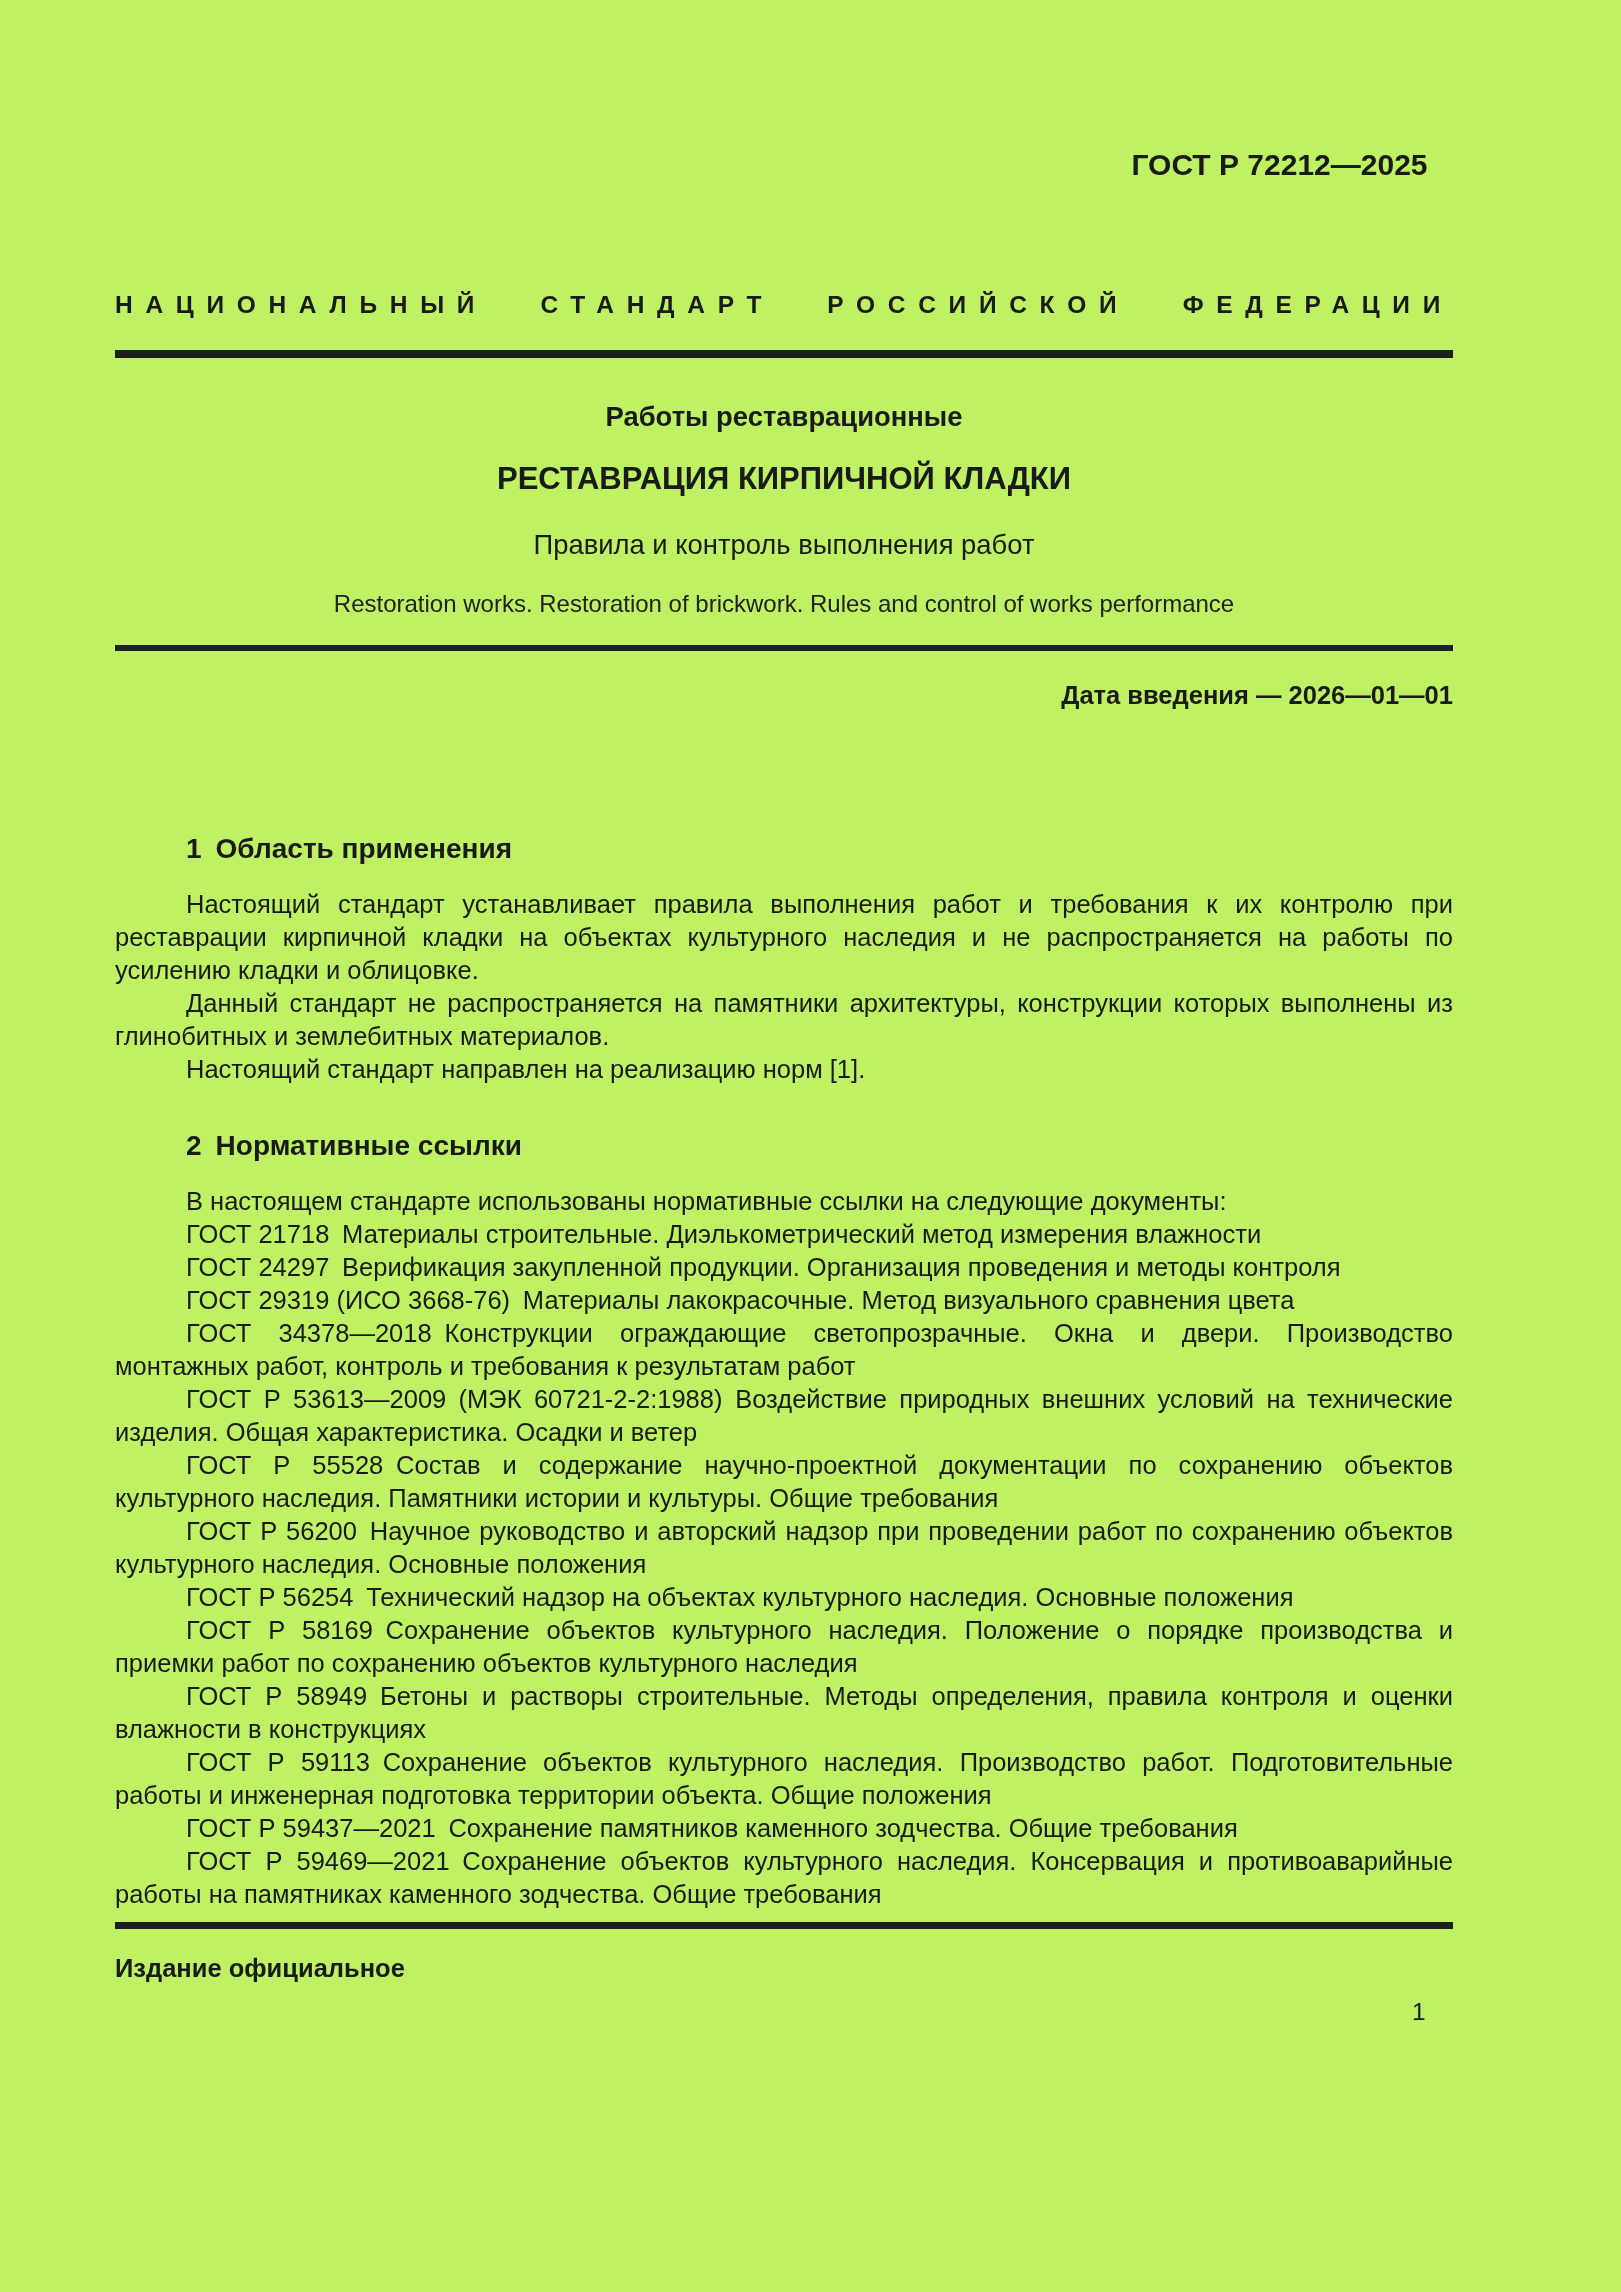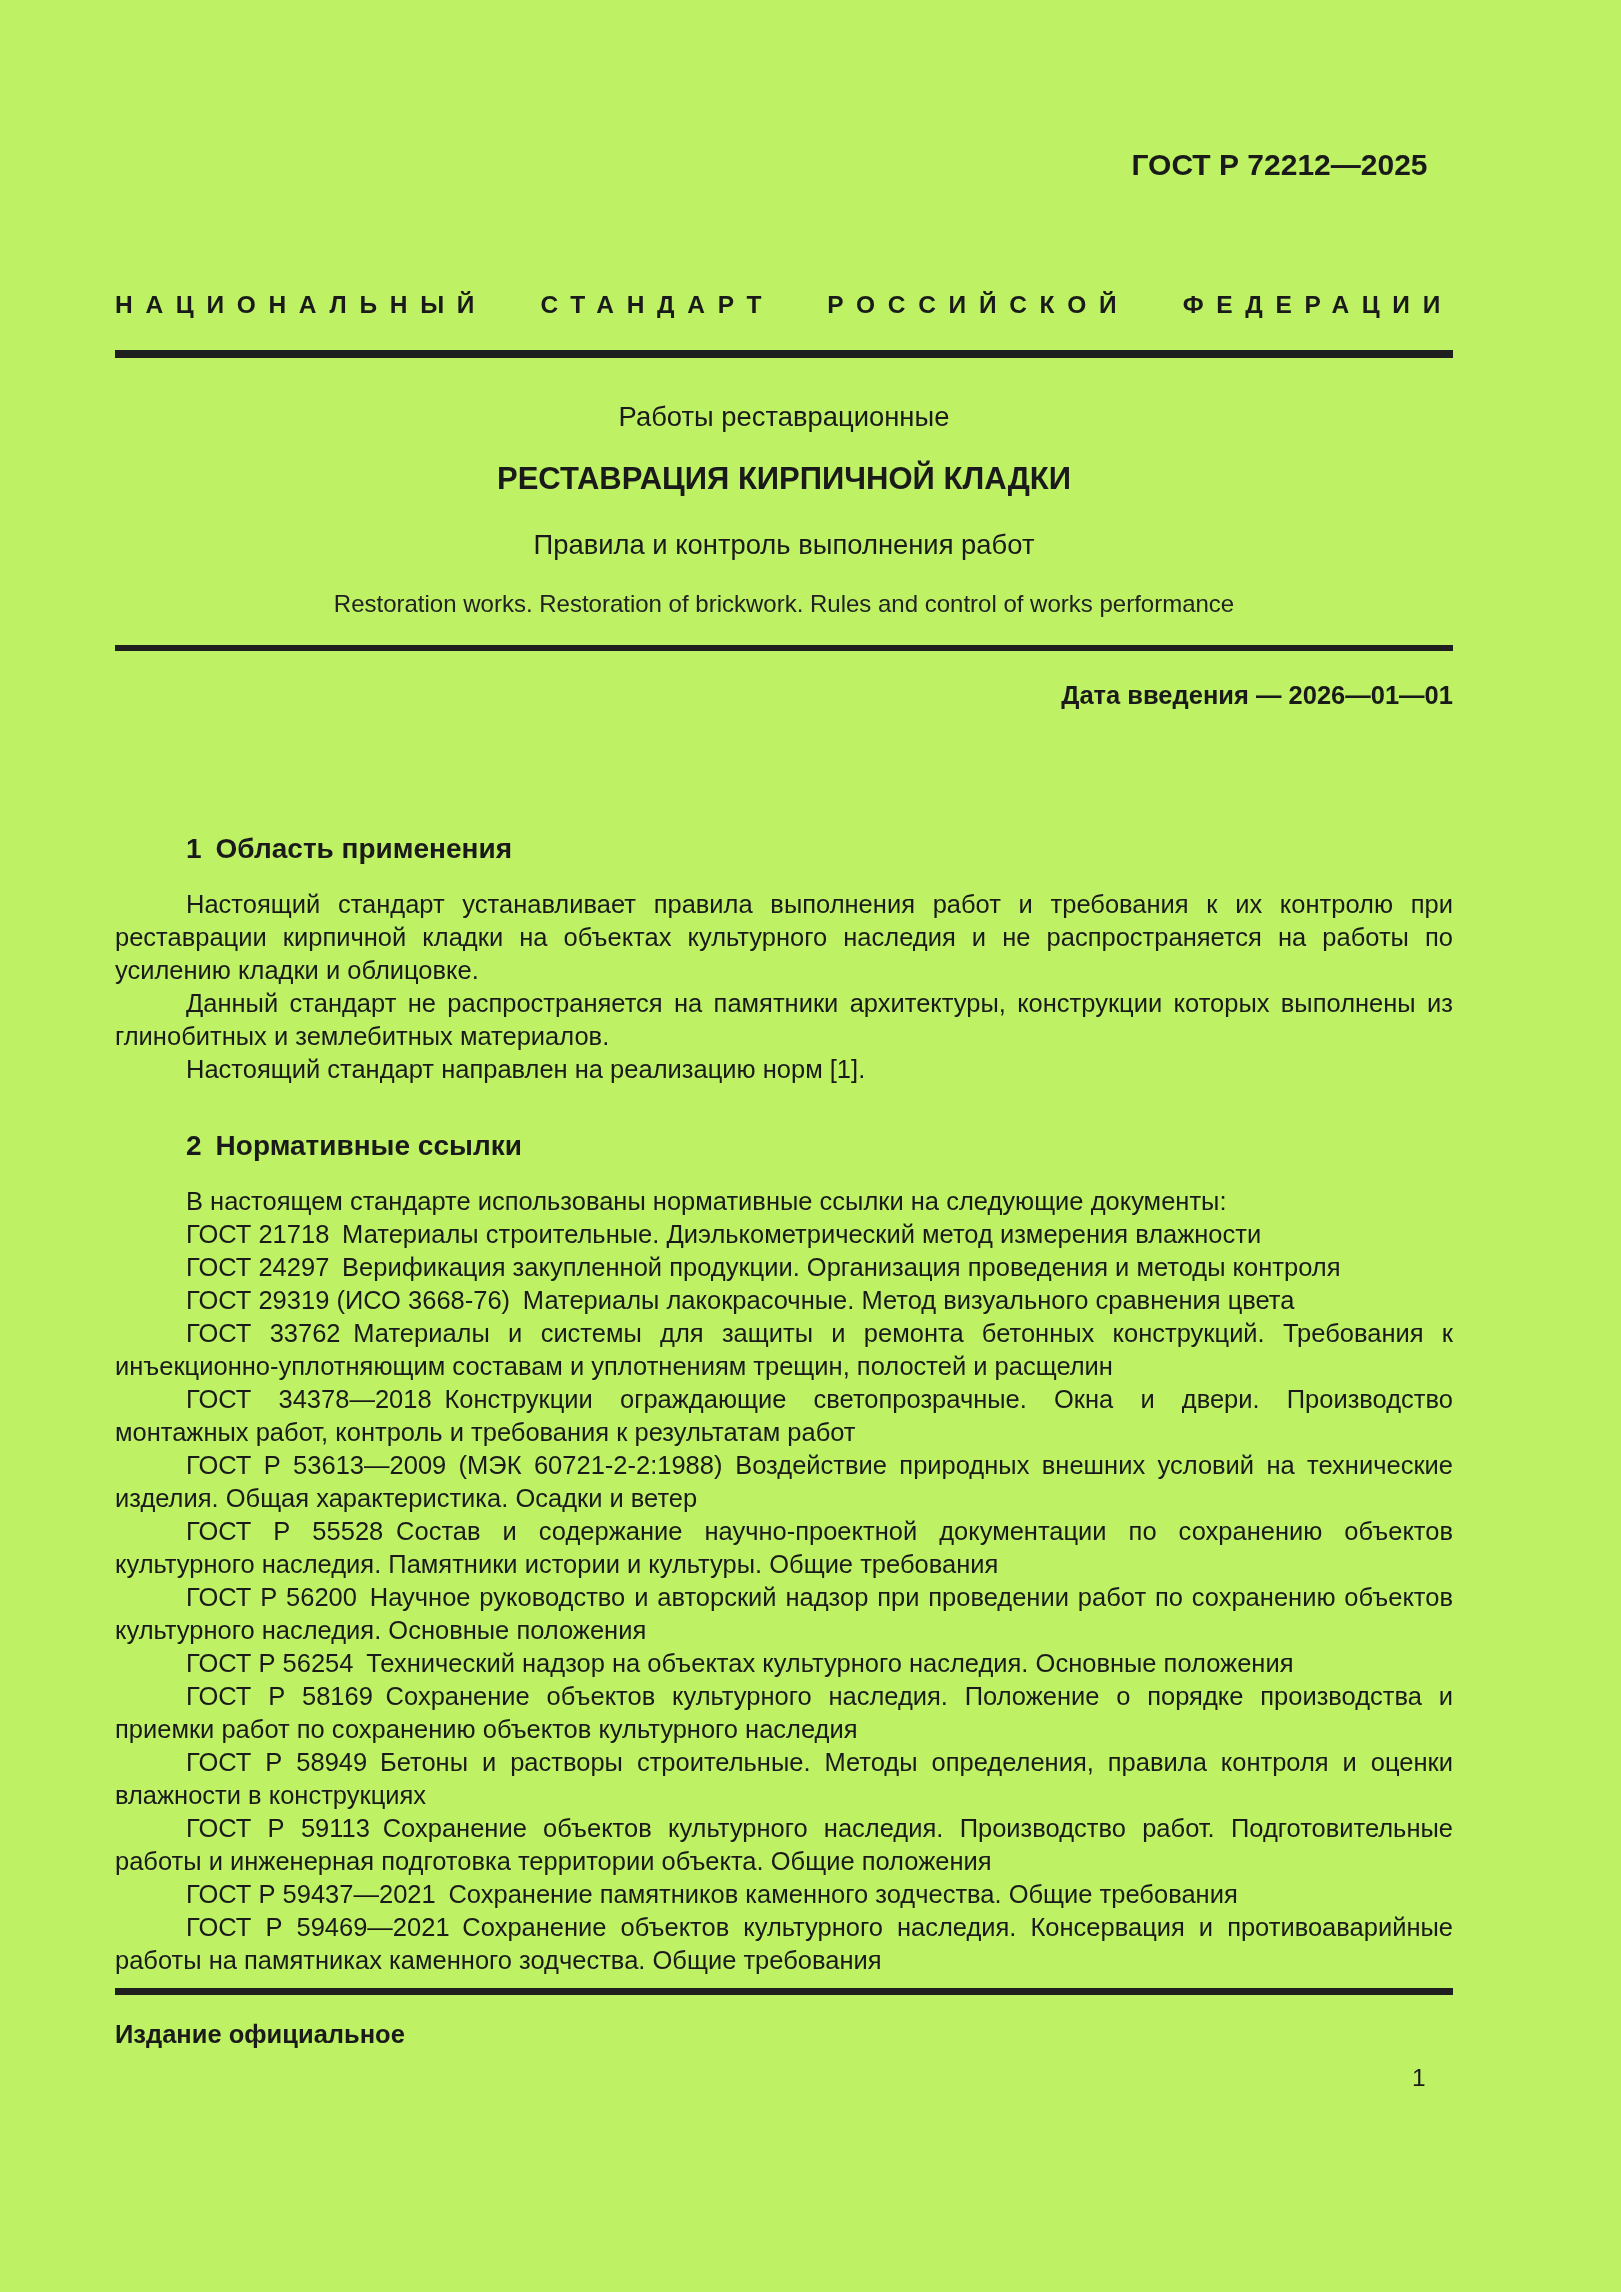--- a/index.html
+++ b/index.html
@@ -46,21 +46,21 @@
   }
   .rule-thick {
     margin-top: 31px;
     height: 7.8px;
     background: #1f1f1f;
   }
   .title-group {
     margin-top: 41px;
     text-align: center;
     font-size: 27.4px;
-    font-weight: normal;
+    font-weight: bold;
     line-height: 35px;
   }
   .title-main {
     margin-top: 25.5px;
     text-align: center;
     font-size: 31px;
     font-weight: bold;
     line-height: 39px;
   }
   .title-sub {
@@ -153,21 +153,20 @@
       <p class="body-para">Данный стандарт не распространяется на памятники архитектуры, конструкции которых выполне­ны из глинобитных и землебитных материалов.</p>
       <p class="body-para">Настоящий стандарт направлен на реализацию норм [1].</p>
     </div>
 
     <h2 class="section-heading section-2-heading">2 Нормативные ссылки</h2>
     <div class="paras paras-2">
       <p class="body-para">В настоящем стандарте использованы нормативные ссылки на следующие документы:</p>
       <p class="body-para">ГОСТ 21718 Материалы строительные. Диэлькометрический метод измерения влажности</p>
       <p class="body-para">ГОСТ 24297 Верификация закупленной продукции. Организация проведения и методы контроля</p>
       <p class="body-para">ГОСТ 29319 (ИСО 3668-76) Материалы лакокрасочные. Метод визуального сравнения цвета</p>
-      <p class="body-para">ГОСТ 33762 Материалы и системы для защиты и ремонта бетонных конструкций. Требования к инъекционно-уплотняющим составам и уплотнениям трещин, полостей и расщелин</p>
       <p class="body-para">ГОСТ 34378—2018 Конструкции ограждающие светопрозрачные. Окна и двери. Производство монтажных работ, контроль и требования к результатам работ</p>
       <p class="body-para">ГОСТ Р 53613—2009 (МЭК 60721-2-2:1988) Воздействие природных внешних условий на техниче­ские изделия. Общая характеристика. Осадки и ветер</p>
       <p class="body-para">ГОСТ Р 55528 Состав и содержание научно-проектной документации по сохранению объектов культурного наследия. Памятники истории и культуры. Общие требования</p>
       <p class="body-para">ГОСТ Р 56200 Научное руководство и авторский надзор при проведении работ по сохранению объектов культурного наследия. Основные положения</p>
       <p class="body-para">ГОСТ Р 56254 Технический надзор на объектах культурного наследия. Основные положения</p>
       <p class="body-para">ГОСТ Р 58169 Сохранение объектов культурного наследия. Положение о порядке производства и приемки работ по сохранению объектов культурного наследия</p>
       <p class="body-para">ГОСТ Р 58949 Бетоны и растворы строительные. Методы определения, правила контроля и оцен­ки влажности в конструкциях</p>
       <p class="body-para">ГОСТ Р 59113 Сохранение объектов культурного наследия. Производство работ. Подготовитель­ные работы и инженерная подготовка территории объекта. Общие положения</p>
       <p class="body-para">ГОСТ Р 59437—2021 Сохранение памятников каменного зодчества. Общие требования</p>
       <p class="body-para">ГОСТ Р 59469—2021 Сохранение объектов культурного наследия. Консервация и противоаварий­ные работы на памятниках каменного зодчества. Общие требования</p>

